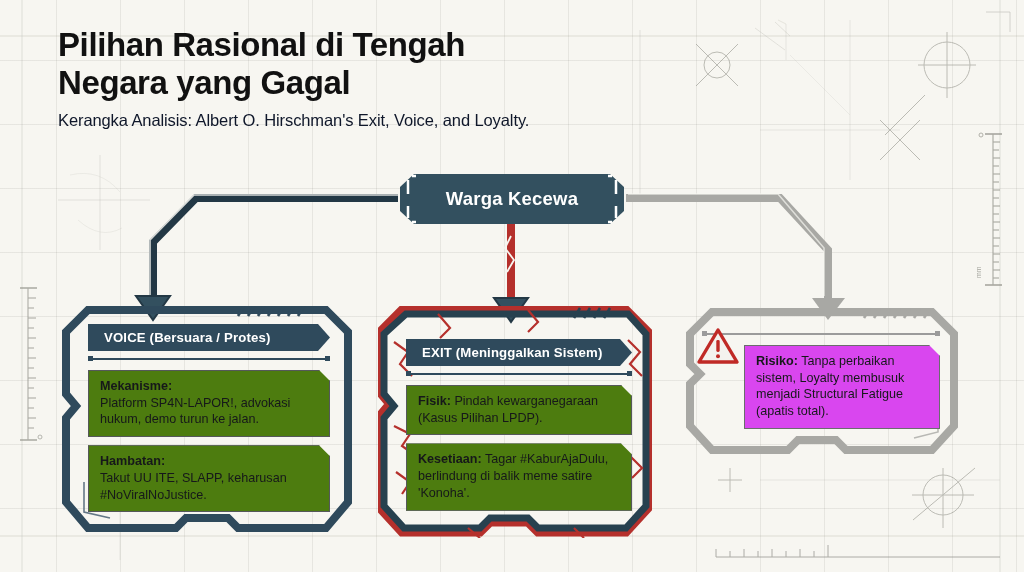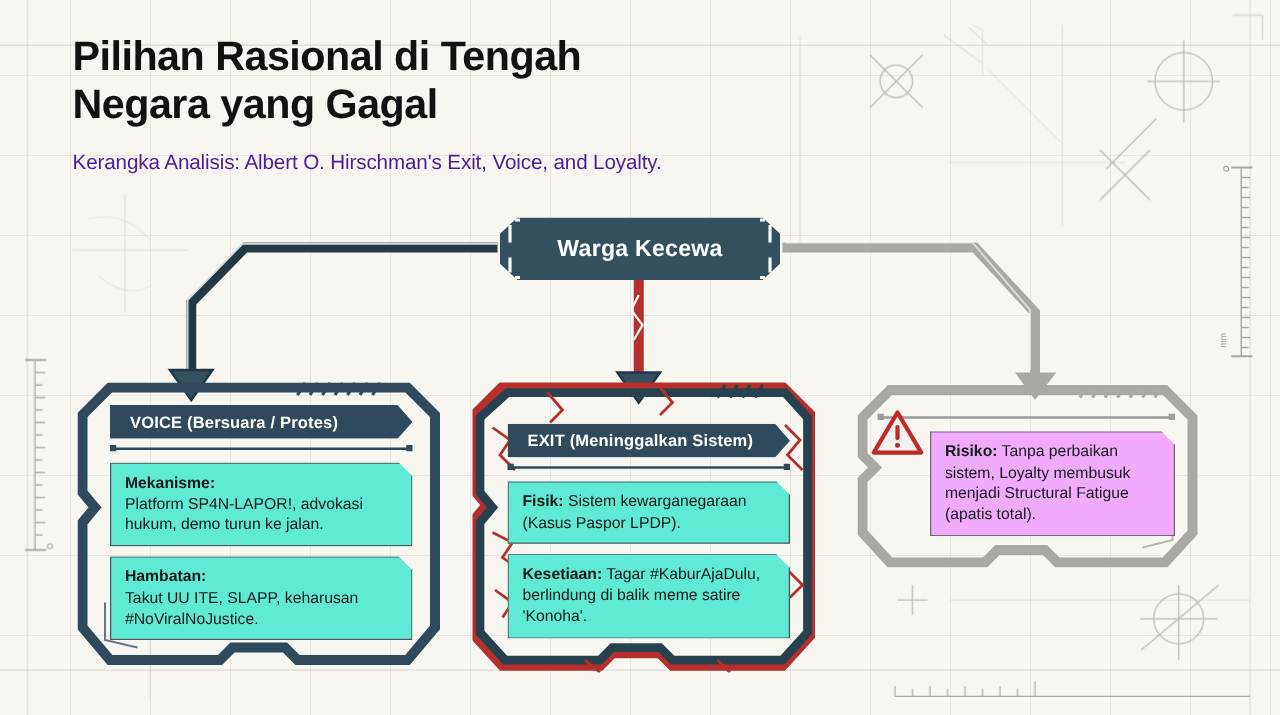--- a/index.html
+++ b/index.html
@@ -31,22 +31,22 @@
   }
   #bg-deco { position: absolute; inset: 0; pointer-events: none; }
 
   
   #header { position: absolute; left: 58px; top: 26px; }
   .h-title {
     font-size: 33px; font-weight: bold; color: #111111;
     line-height: 1.16; letter-spacing: -0.4px; white-space: pre;
   }
   .h-sub {
-    margin-top: 18px;
-    font-size: 16.5px; color: #4c1d95; letter-spacing: -0.1px;
+    margin-top: 8px;
+    font-size: 16.5px; color: #0f172a; letter-spacing: -0.1px;
   }
 
   
   #diagram { position: absolute; inset: 0; }
   #connectors { position: absolute; inset: 0; }
 
   
   #node-root {
     position: absolute; left: 400px; top: 174px;
     width: 224px; height: 50px;
@@ -91,34 +91,34 @@
   }
   .rule .cap.l { left: 0; }
   .rule .cap.r { right: 0; }
   .rule.dark .line { background: #2f4a5c; }
   .rule.dark .cap  { background: #2f4a5c; }
   .rule.grey .line { background: #9b9b9b; }
   .rule.grey .cap  { background: #9b9b9b; }
 
   .card {
     position: relative;
-    background: #5eead4;
+    background: #4d7c0f;
     border: 1.3px solid #55585a;
     padding: 7px 10px 8px 11px;
     margin-bottom: 8px;
     font-size: 12.6px;
     line-height: 1.33;
     color: #16181a;
     clip-path: polygon(0 0, calc(100% - 11px) 0, 100% 11px, 100% 100%, 0 100%);
   }
   .card:last-child { margin-bottom: 0; }
   .card b { font-weight: bold; }
 
   
-  .panel.faded .card { background: #f0abfc; border-color: #6b6d6e; }
+  .panel.faded .card { background: #d946ef; border-color: #6b6d6e; }
 
   #warn-icon {
     position: absolute; left: 696px; top: 326px;
     width: 44px; height: 40px;
   }
 </style>
 </head>
 <body>
 
 <div id="stage">
@@ -337,21 +337,21 @@
       <div class="panel-body" style="left:28px; right:20px; top:20px; bottom:18px;margin-top:13px;">
         <div class="panel-header dark">EXIT (Meninggalkan Sistem)</div>
         <div class="rule dark">
           <span class="cap l"></span>
             <span class="line"></span>
             <span class="cap r"></span>
         </div>
 
         <div class="card">
           <b>Fisik:</b>
-          <span>Sistem kewarganegaraan (Kasus Paspor LPDP).</span>
+          <span>Pindah kewarganegaraan (Kasus Pilihan LPDP).</span>
         </div>
 
 
         <div class="card">
           <b>Kesetiaan:</b>
           <span>Tagar #KaburAjaDulu, berlindung di balik meme satire 'Konoha'.</span>
         </div>
       </div>
     </div>
 

